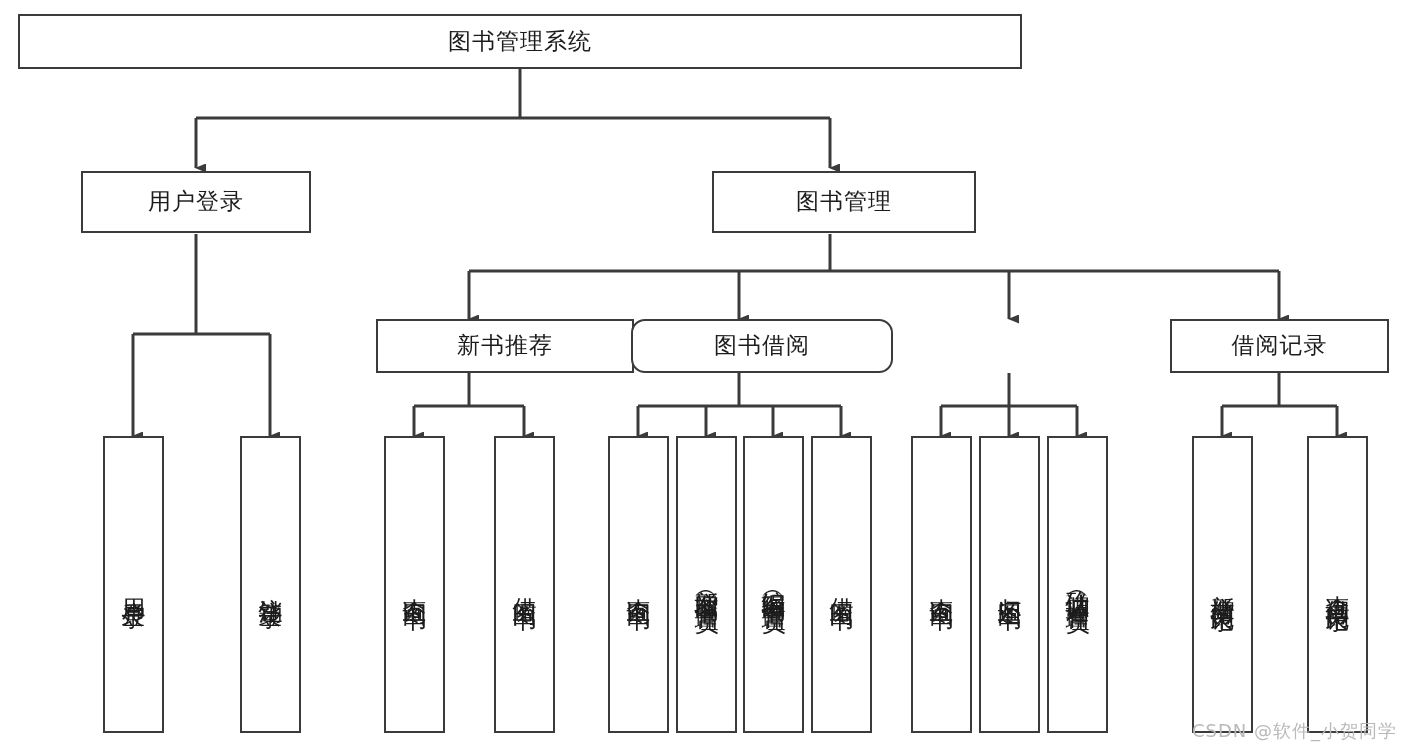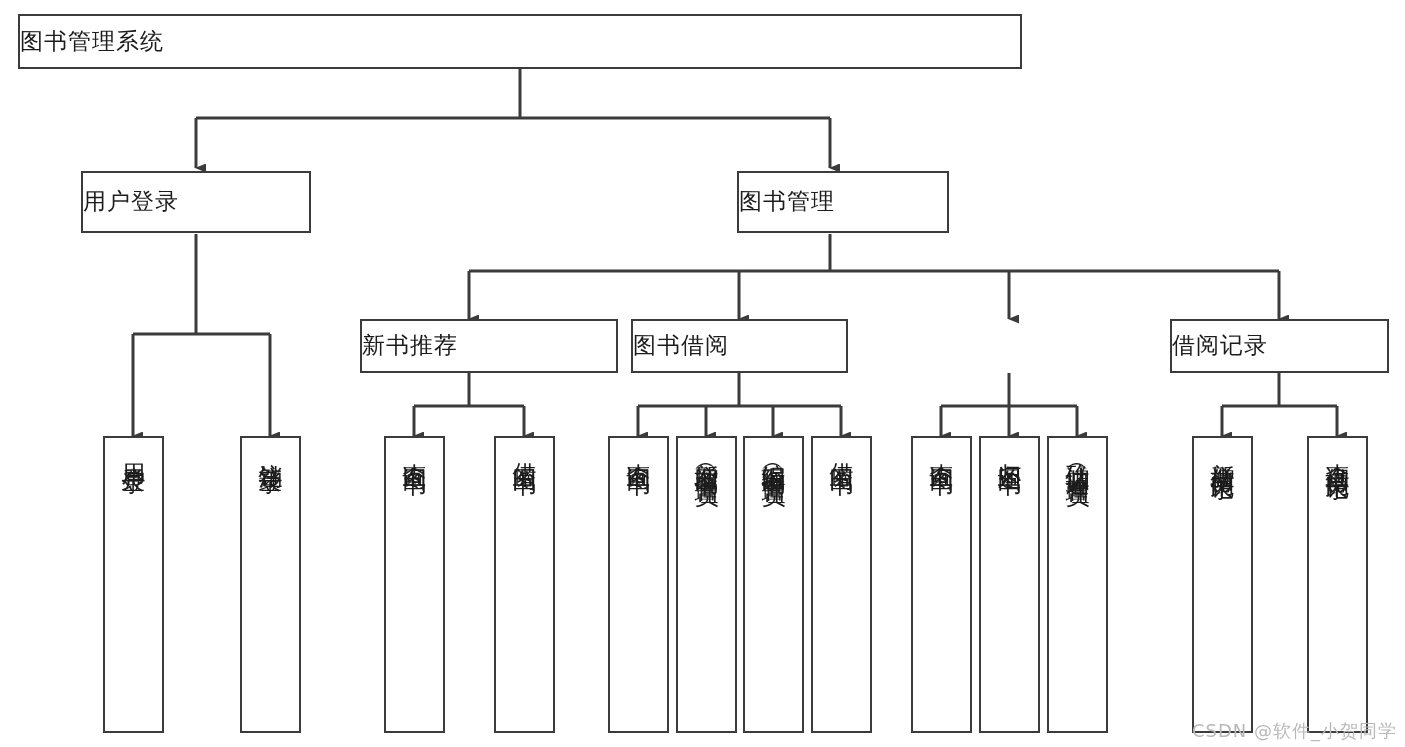--- a/index.html
+++ b/index.html
@@ -18,21 +18,21 @@
     position:absolute;left:0;top:0;width:1405px;height:747px;
     pointer-events:none;
   }
   .node{
     position:absolute;
     box-sizing:border-box;
     background:#ffffff;
     border:2px solid #3b3b3b;
     display:flex;
     align-items:center;
-    justify-content:flex-start;
+    justify-content:center;
     color:#1c1c1c;
   }
   .node.horiz{
     font-size:23px;
     letter-spacing:1px;
     line-height:1.2;
   }
   .node.vert{
     writing-mode:vertical-rl;
     text-orientation:upright;
@@ -116,29 +116,29 @@
   </svg>
 
   <div class="node horiz" style="left:18px;top:14px;width:1004px;height:55px;">
     <span>图书管理系统</span>
   </div>
 
   <div class="node horiz" style="left:81px;top:171px;width:230px;height:62px;">
     <span>用户登录</span>
   </div>
 
-  <div class="node horiz" style="left:712px;top:171px;width:212px;height:62px;margin-left:25px;">
+  <div class="node horiz" style="left:712px;top:171px;width:264px;height:62px;">
     <span>图书管理</span>
   </div>
 
-  <div class="node horiz" style="left:360px;top:319px;width:258px;height:54px;">
+  <div class="node horiz" style="left:376px;top:319px;width:258px;height:54px;">
     <span>新书推荐</span>
   </div>
 
-  <div class="node horiz" style="left:631px;top:319px;width:217px;height:54px;">
+  <div class="node horiz" style="left:631px;top:319px;width:262px;height:54px;border-radius:14px;">
     <span>图书借阅</span>
   </div>
 
 
   <div class="node horiz" style="left:1170px;top:319px;width:219px;height:54px;">
     <span>借阅记录</span>
   </div>
 
   <div class="node vert" style="left:103px;top:436px;width:61px;height:297px;">
     <span class="vtext">用户登录</span>

